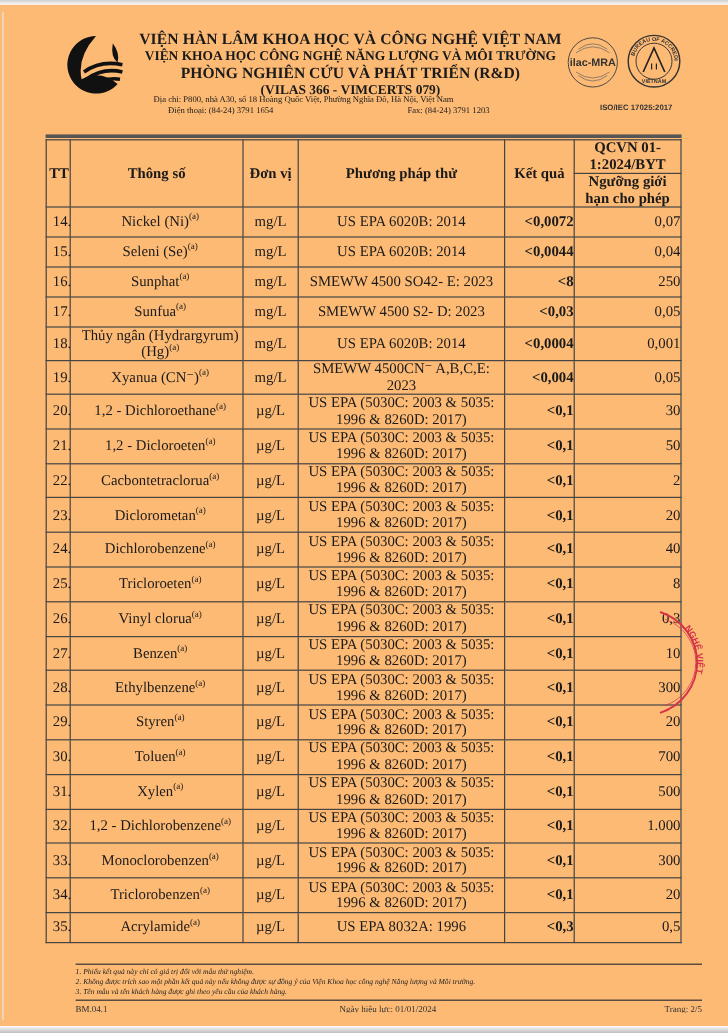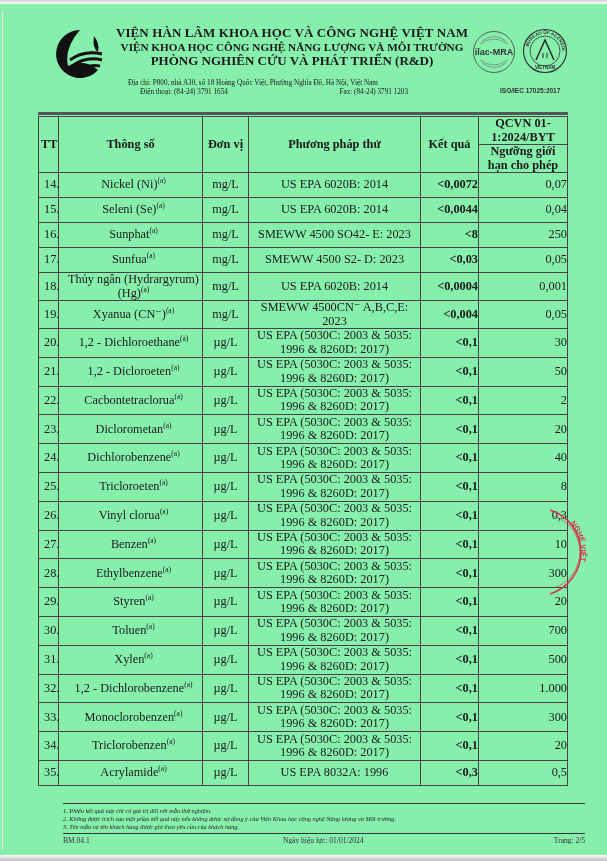--- a/index.html
+++ b/index.html
@@ -1,18 +1,18 @@
 <!DOCTYPE html>
 <html><head>
 <meta charset="utf-8">
 <style>
   * { box-sizing: border-box; margin: 0; padding: 0; }
   html, body { width: 607px; height: 861px; background: #fff; overflow: hidden; }
   body { position: relative; font-family: "Liberation Serif", "DejaVu Serif", serif; color: #1a1a1a; }
-  .page { position: absolute; left: 0; top: 0; width: 607px; height: 861px; background: #86efac; }
+  .page { position: absolute; left: 0; top: 0; width: 607px; height: 861px; background: #fdba74; }
   .top-shadow { position: absolute; left: 0; top: 0; width: 607px; height: 4px; background: linear-gradient(#cfcfcf, #fdfdfd); }
   .left-edge { position: absolute; left: 2px; top: 10px; width: 1px; height: 840px; background: #e4e4e4; }
   .bottom-shadow { position: absolute; left: 0; bottom: 0; width: 607px; height: 6px; background: linear-gradient(#fdfdfd, #bdbdbd); }
 
   .logo-left { position: absolute; left: 54px; top: 28px; width: 52px; height: 52px; }
   .header-text { position: absolute; left: 112px; top: 25px; width: 360px; text-align: center; font-weight: bold; }
   .h1 { font-size: 13px; line-height: 15px; letter-spacing: 0.1px; }
   .h2 { font-size: 11.2px; line-height: 14px; }
   .h3 { font-size: 13px; line-height: 14px; }
   .h4 { font-size: 11.2px; line-height: 14px; }
@@ -69,20 +69,21 @@
     <path d="M40 8 Q46 16 44 24 Q38 20 40 8 Z" fill="#111"></path>
     <path d="M16 32 Q30 22 48 26" stroke="#111" stroke-width="3" fill="none"></path>
     <path d="M18 38 Q32 28 48 32" stroke="#111" stroke-width="3" fill="none"></path>
     <path d="M22 44 Q34 36 46 38" stroke="#111" stroke-width="3" fill="none"></path>
   </svg>
 
   <div class="header-text">
     <div class="h1">VIỆN HÀN LÂM KHOA HỌC VÀ CÔNG NGHỆ VIỆT NAM</div>
     <div class="h2">VIỆN KHOA HỌC CÔNG NGHỆ NĂNG LƯỢNG VÀ MÔI TRƯỜNG</div>
     <div class="h3">PHÒNG NGHIÊN CỨU VÀ PHÁT TRIỂN (R&amp;D)</div>
+    <div class="h4">(VILAS 366 - VIMCERTS 079)</div>
   </div>
 
   <div class="addr">
     <div class="addr-line1">Địa chỉ: P800, nhà A30, số 18 Hoàng Quốc Việt, Phường Nghĩa Đô, Hà Nội, Việt Nam</div>
     <div class="addr-line2">
       <span>Điện thoại: (84-24) 3791 1654</span>
       <span>Fax: (84-24) 3791 1203</span>
     </div>
   </div>
 

